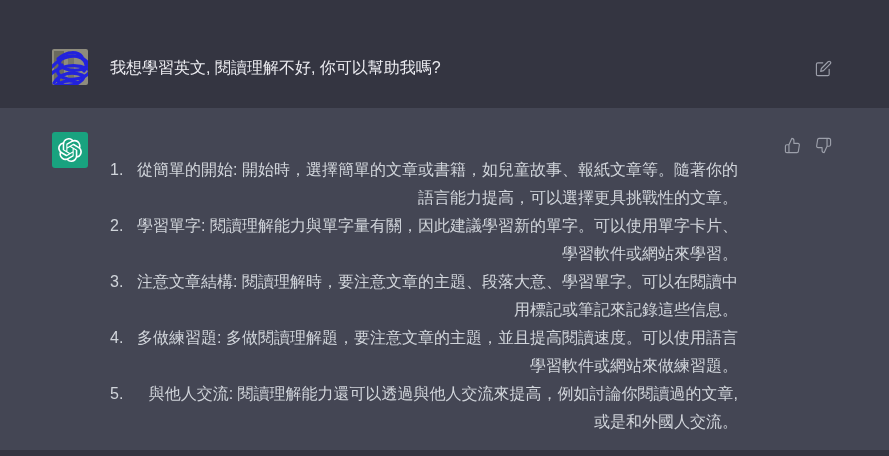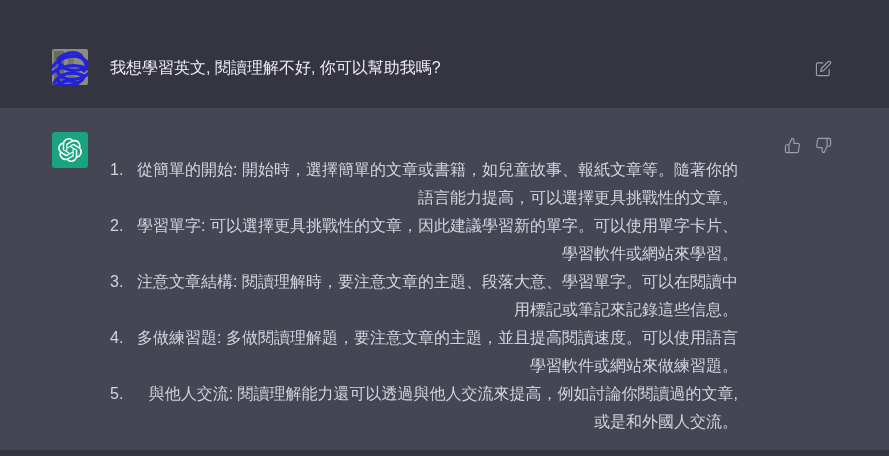--- a/index.html
+++ b/index.html
@@ -99,21 +99,21 @@
       </svg>
     </div>
     <div class="msg-body">
       <ol class="tips">
         <li>
           <span class="li-marker">1.</span>
           <span class="li-text">從簡單的開始: 開始時，選擇簡單的文章或書籍，如兒童故事、報紙文章等。隨著你的語言能力提高，可以選擇更具挑戰性的文章。</span>
         </li>
         <li>
           <span class="li-marker">2.</span>
-          <span class="li-text">學習單字: 可以選擇更具挑戰性的文章，因此建議學習新的單字。可以使用單字卡片、學習軟件或網站來學習。</span>
+          <span class="li-text">學習單字: 閱讀理解能力與單字量有關，因此建議學習新的單字。可以使用單字卡片、學習軟件或網站來學習。</span>
         </li>
         <li>
           <span class="li-marker">3.</span>
           <span class="li-text">注意文章結構: 閱讀理解時，要注意文章的主題、段落大意、學習單字。可以在閱讀中用標記或筆記來記錄這些信息。</span>
         </li>
         <li>
           <span class="li-marker">4.</span>
           <span class="li-text">多做練習題: 多做閱讀理解題，要注意文章的主題，並且提高閱讀速度。可以使用語言學習軟件或網站來做練習題。</span>
         </li>
         <li>

